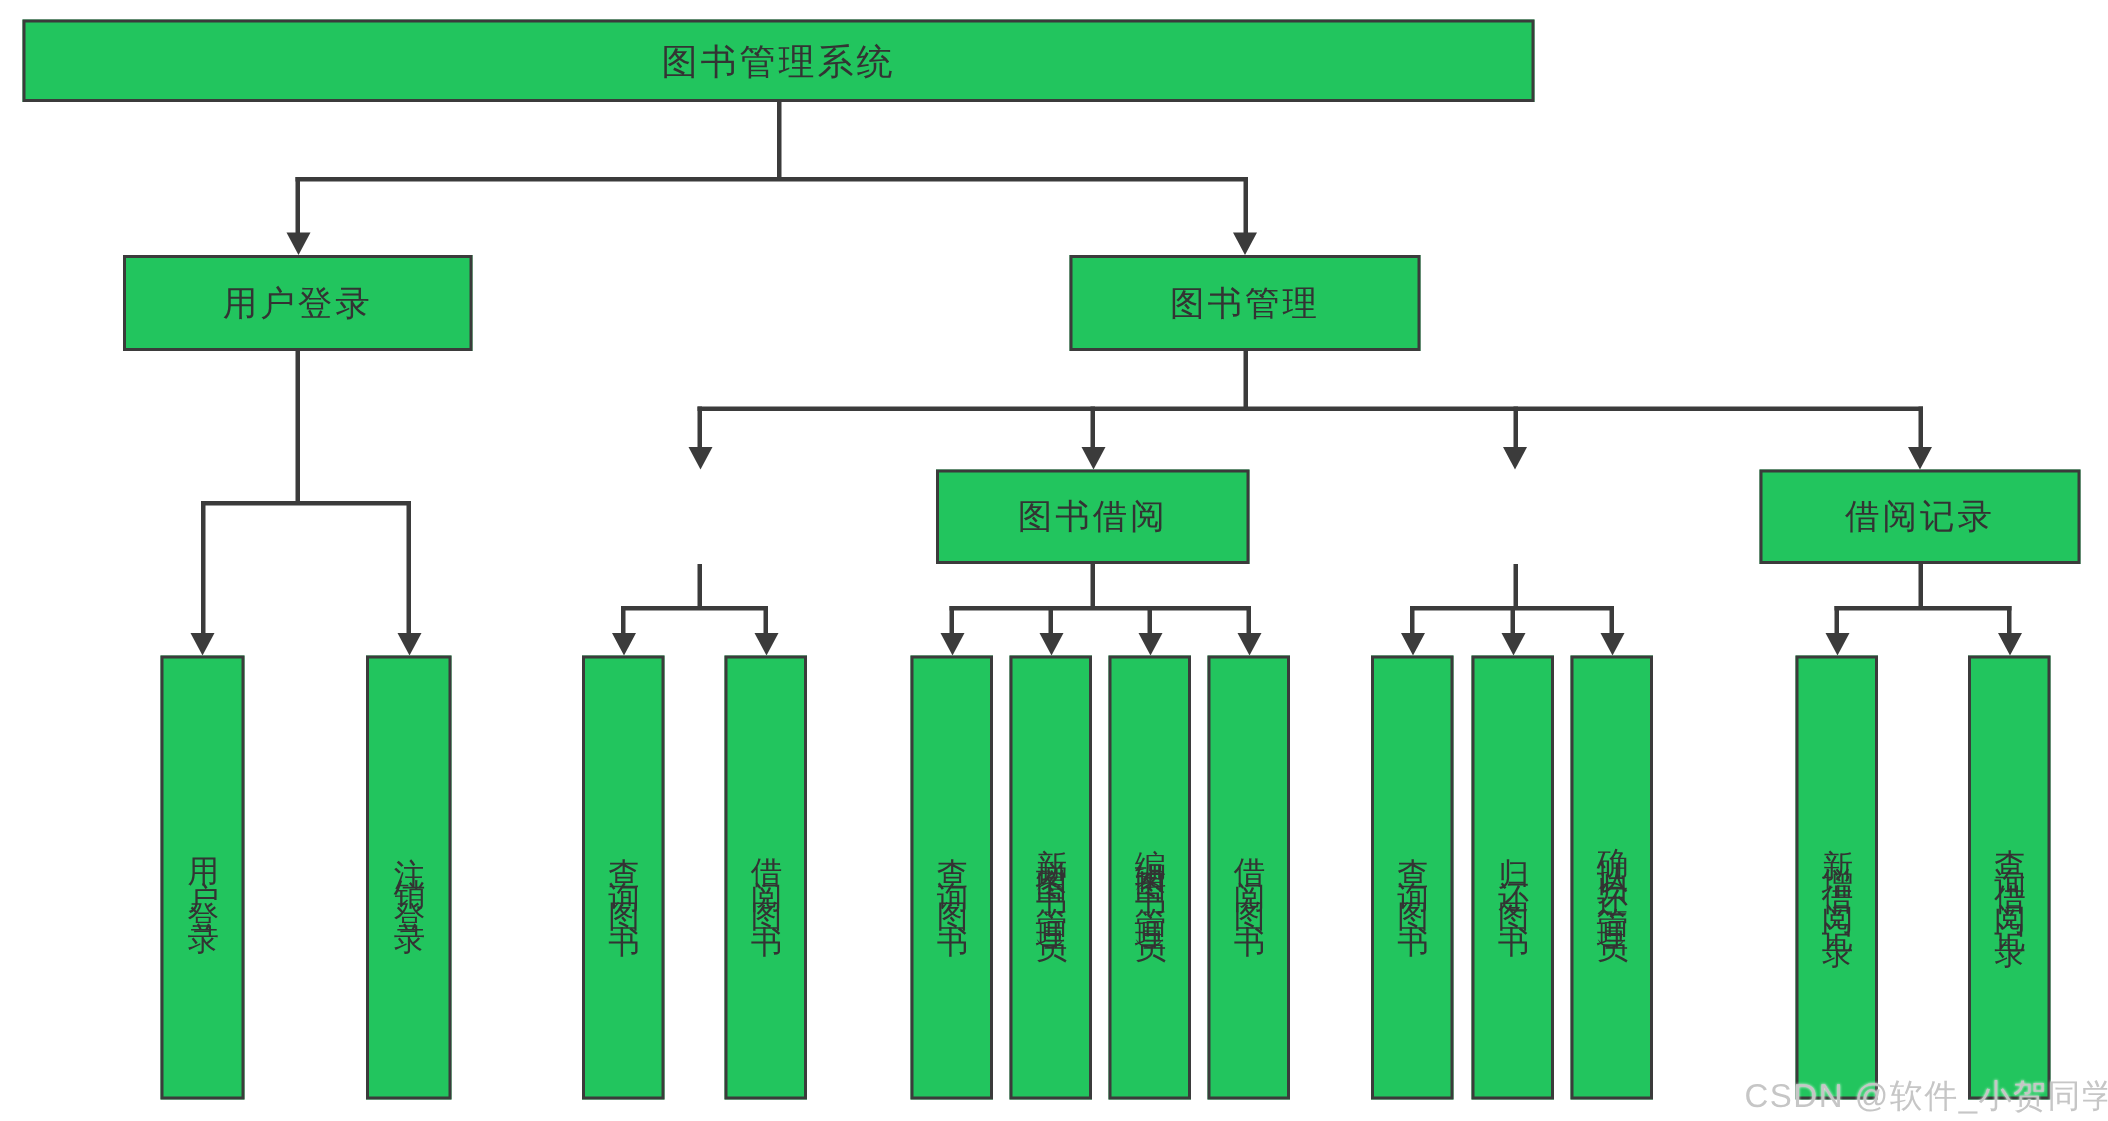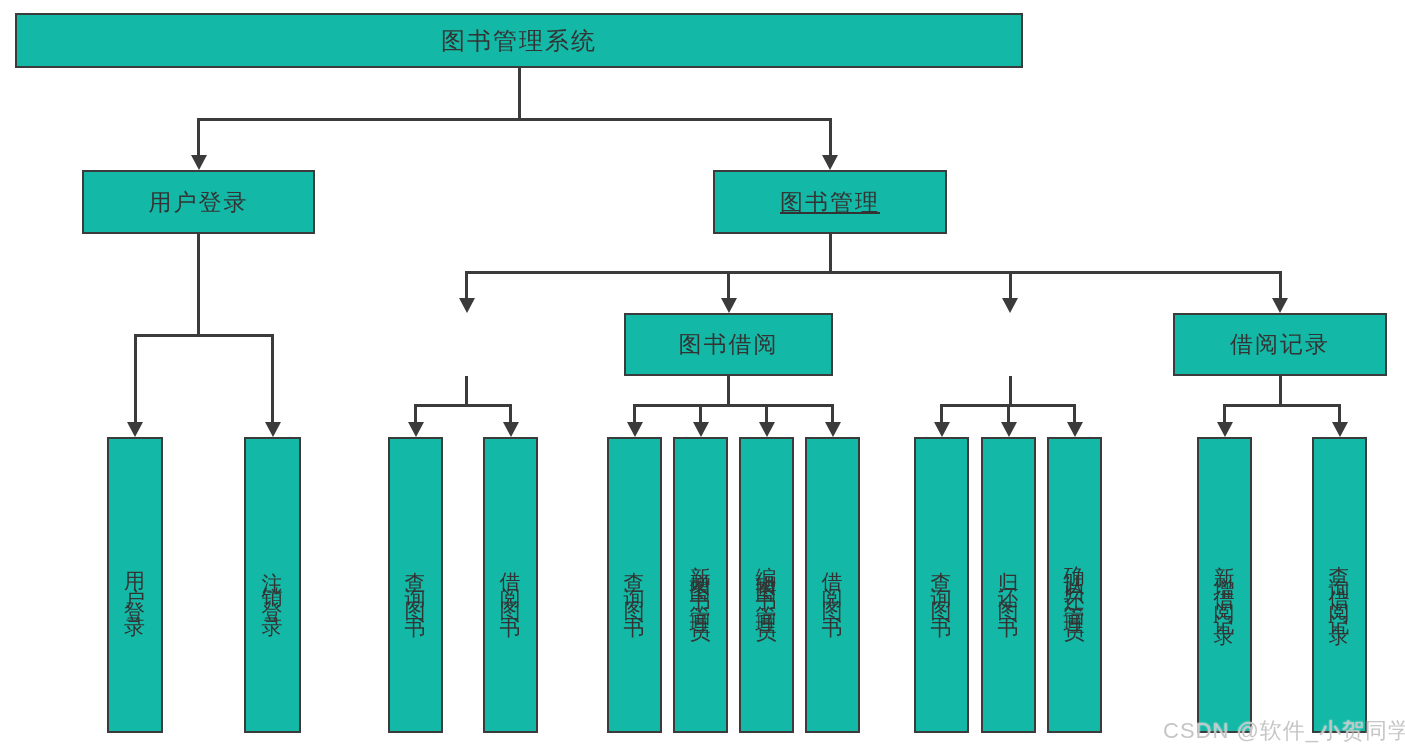--- a/index.html
+++ b/index.html
@@ -3,21 +3,21 @@
 <meta charset="utf-8">
 <style>
   html,body { margin:0; padding:0; background:#ffffff; }
   body { font-family:"Liberation Sans", sans-serif; }
   .canvas {
     position:relative; width:1405px; height:747px;
     background:#ffffff; overflow:hidden;
   }
   .node {
     position:absolute; box-sizing:border-box;
-    border:2.5px solid #3b3b3b; background:#14b8a6;
+    border:2.5px solid #3b3b3b; background:#22c55e;
     display:flex; align-items:center; justify-content:center;
     color:#333333;
   }
   .hnode  { font-size:23px; letter-spacing:2px; }
   .rootnode { font-size:24px; letter-spacing:2px; }
   .leaf span {
     writing-mode:vertical-rl; text-orientation:mixed;
     font-size:21px; color:#333333; line-height:1;
   }
   .v4 { letter-spacing:15px; }
@@ -48,21 +48,21 @@
   <div class="vline" style="left:517.5px; top:68px; height:52px;"></div>
   <div class="hline" style="left:197px; top:118px; width:634.5px;"></div>
   <div class="vline" style="left:197px; top:118px; height:39px;"></div>
   <div class="ah" style="left:190.5px; top:155px;"></div>
   <div class="vline" style="left:828.5px; top:118px; height:39px;"></div>
   <div class="ah" style="left:822px; top:155px;"></div>
 
   <div class="node hnode" style="left:82px; top:170px; width:233px; height:64px;">
     <span>用户登录</span>
   </div>
-  <div class="node hnode" style="left:713px; top:170px; width:234px; height:64px;text-decoration:underline;">
+  <div class="node hnode" style="left:713px; top:170px; width:234px; height:64px;">
     <span>图书管理</span>
   </div>
 
   <div class="vline" style="left:197px; top:234px; height:102px;"></div>
   <div class="hline" style="left:133.5px; top:334px; width:140.5px;"></div>
   <div class="vline" style="left:133.5px; top:334px; height:90px;"></div>
   <div class="ah" style="left:127px; top:422px;"></div>
   <div class="vline" style="left:271px; top:334px; height:90px;"></div>
   <div class="ah" style="left:264.5px; top:422px;"></div>
 

